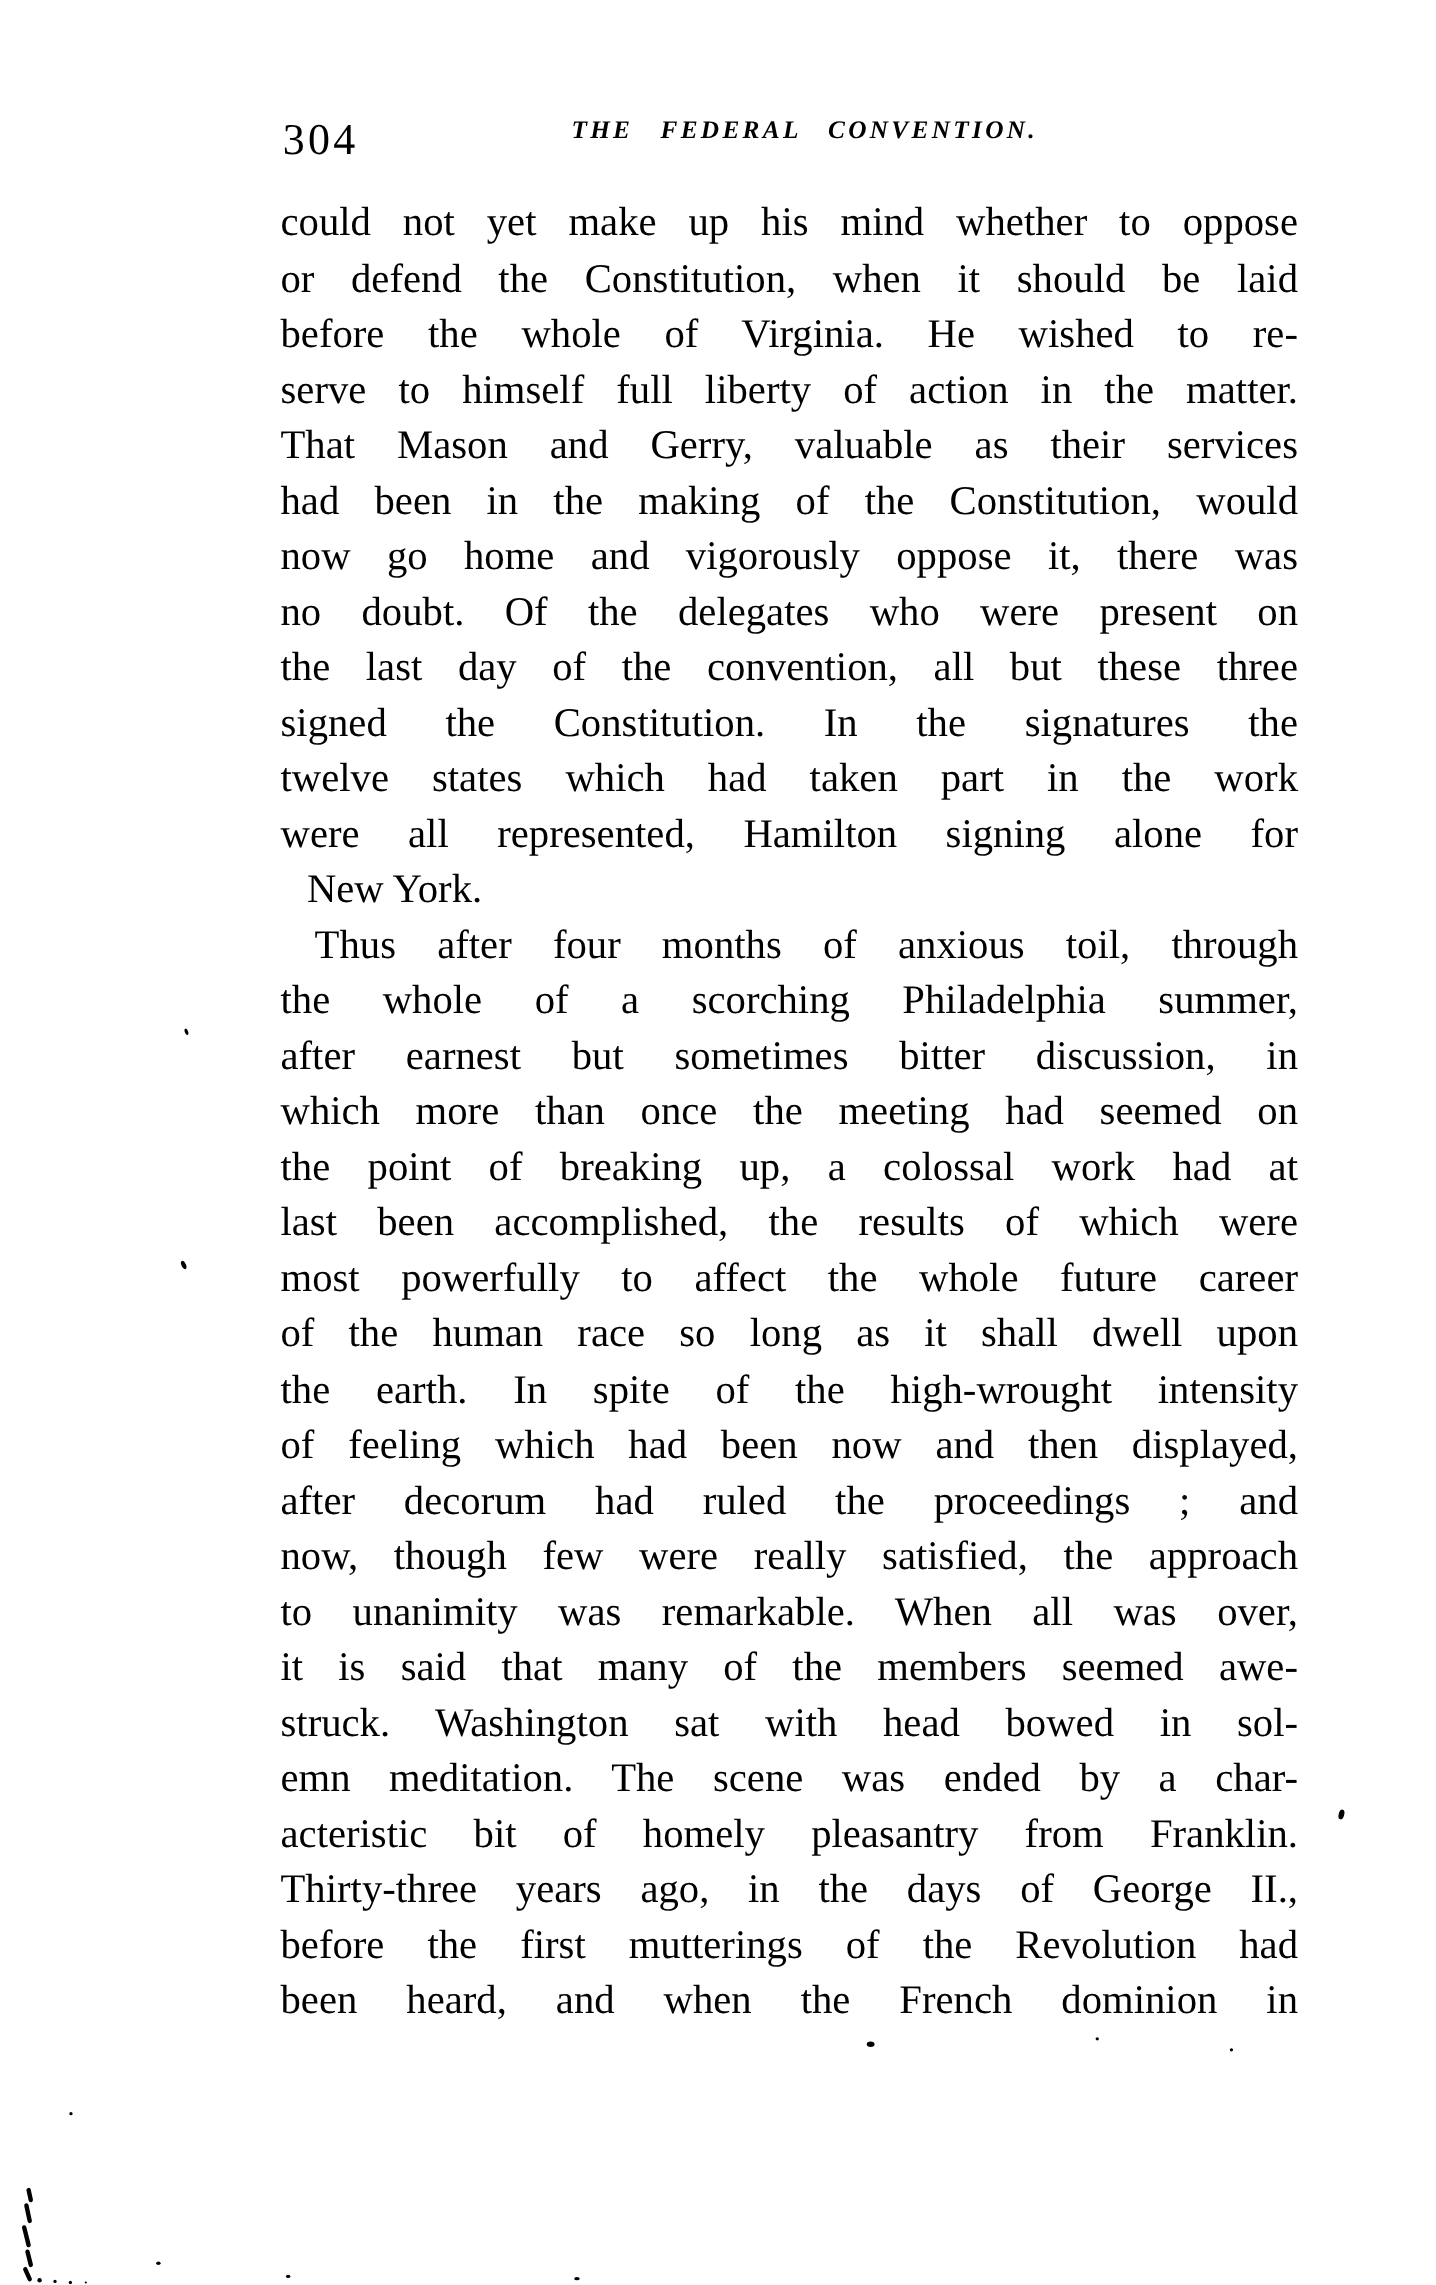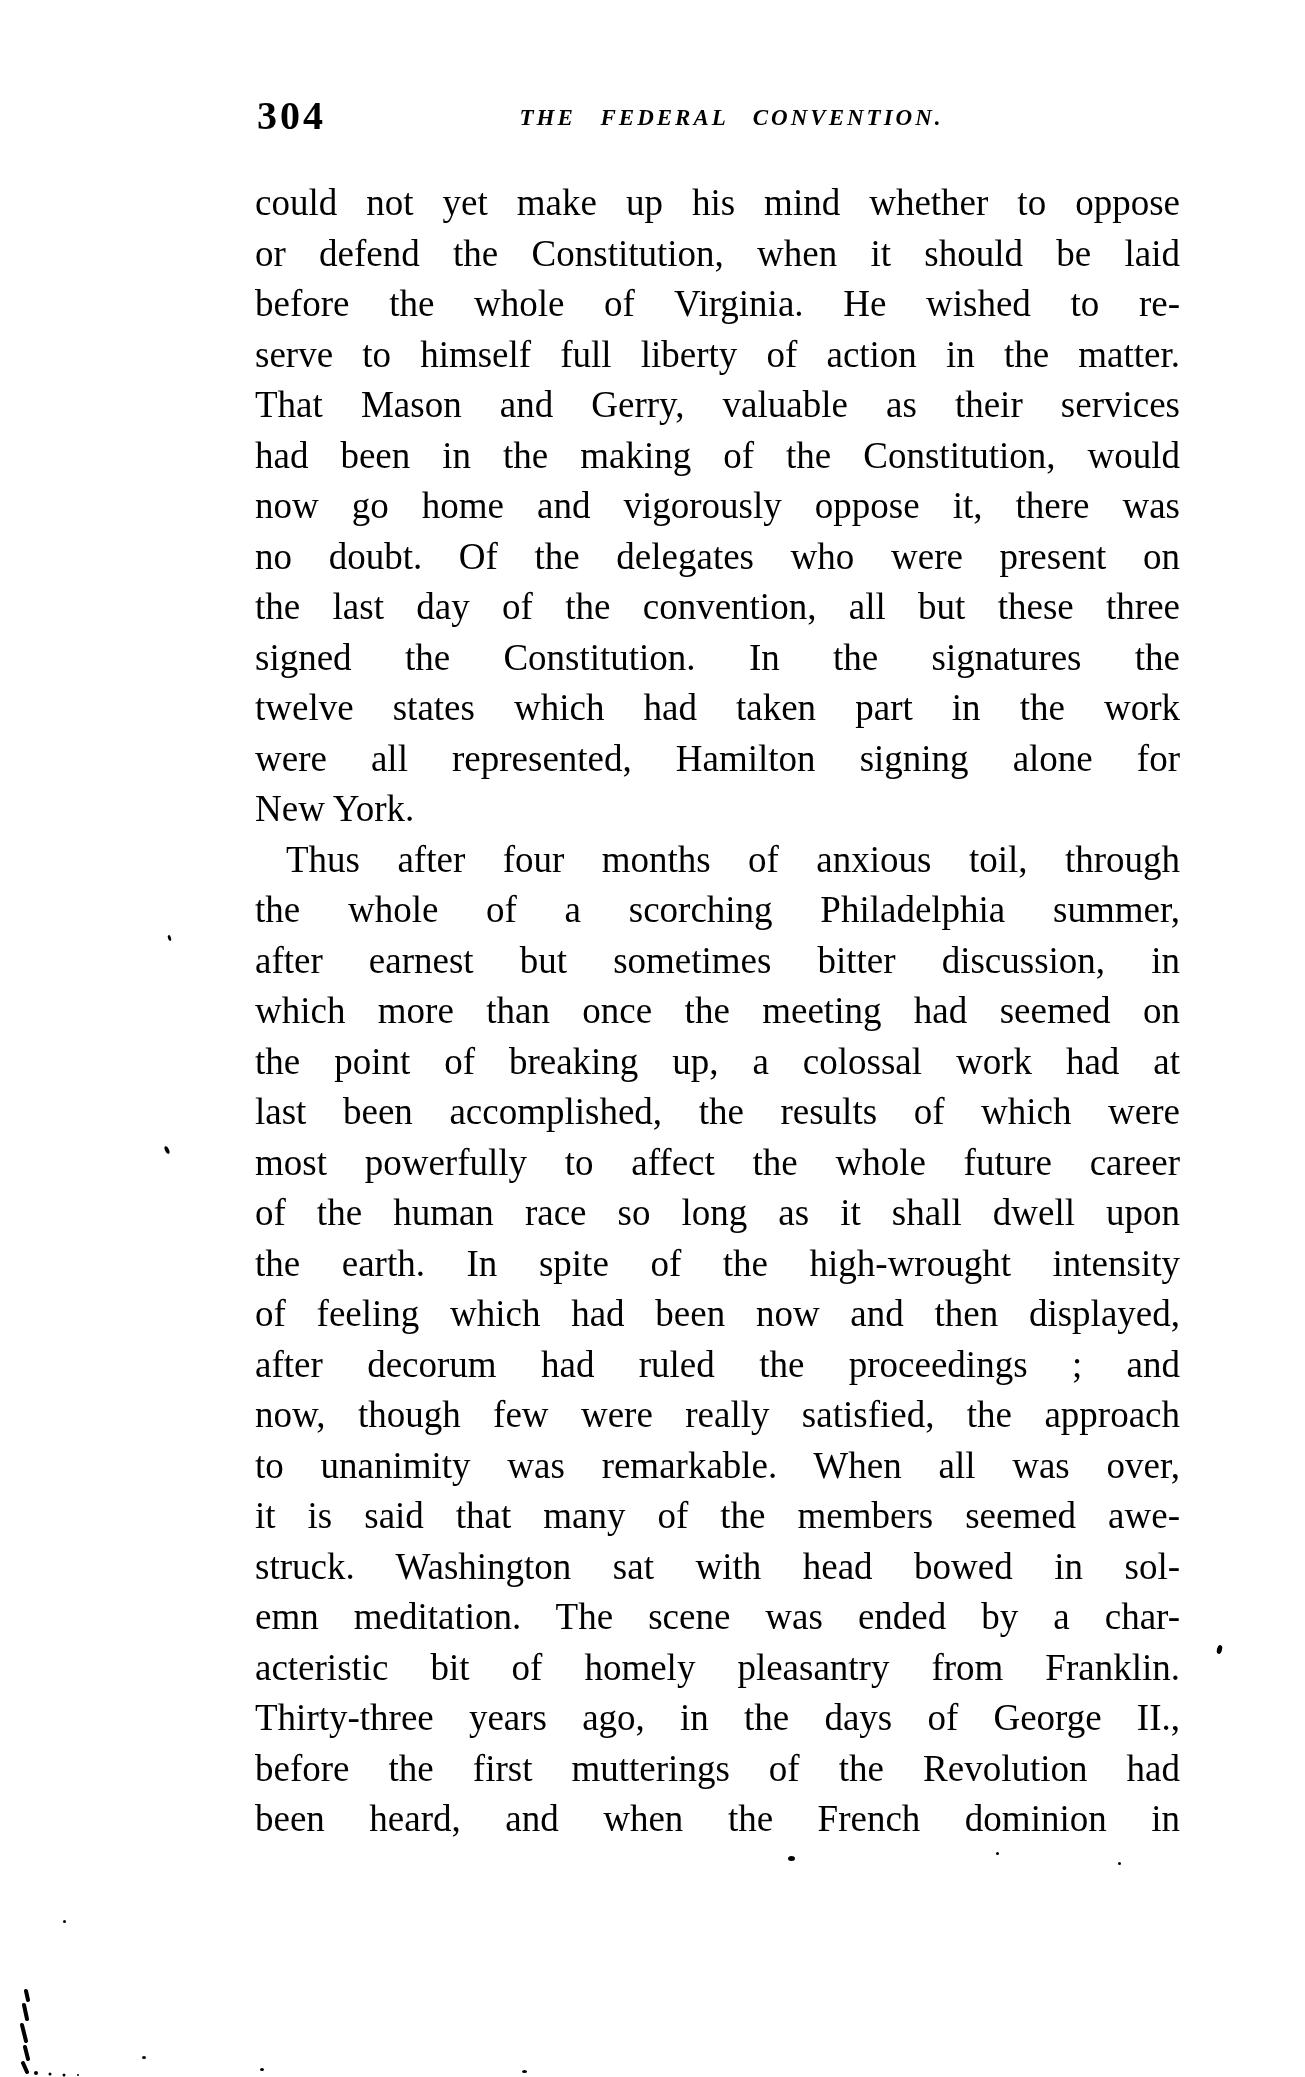--- a/index.html
+++ b/index.html
@@ -8,25 +8,25 @@
     width: 1305px;
     height: 2077px;
     background: #ffffff;
     color: #000000;
     font-family: "Liberation Serif", serif;
     overflow: hidden;
   }
   .pagenum {
     position: absolute;
     left: 257px;
-    top: 92px;
+    top: 103px;
     font-size: 40px;
     line-height: 48px;
     letter-spacing: 3px;
-    font-weight: bold;
+    font-weight: normal;
   }
   .running-title {
     position: absolute;
     left: 255px;
     top: 96px;
     width: 925px;
     text-align: center;
     transform: translateX(14px);
     font-style: italic;
     font-weight: bold;
@@ -42,21 +42,21 @@
     width: 925px;
     font-size: 37px;
   }
   .paragraph { margin: 0; }
   .line {
     height: 50.5px;
     line-height: 50.5px;
     text-align: justify;
     text-align-last: justify;
   }
-  .line.flush { text-align-last: left; }
+  .line.flush { text-align-last: left; margin-left: 24px; }
   .line.indent { text-indent: 31px; }
   .speck {
     position: absolute;
     background: #000;
     border-radius: 50%;
   }
   .edge-art { position: absolute; left: 12px; top: 1985px; }
 </style>
 </head>
 <body>

